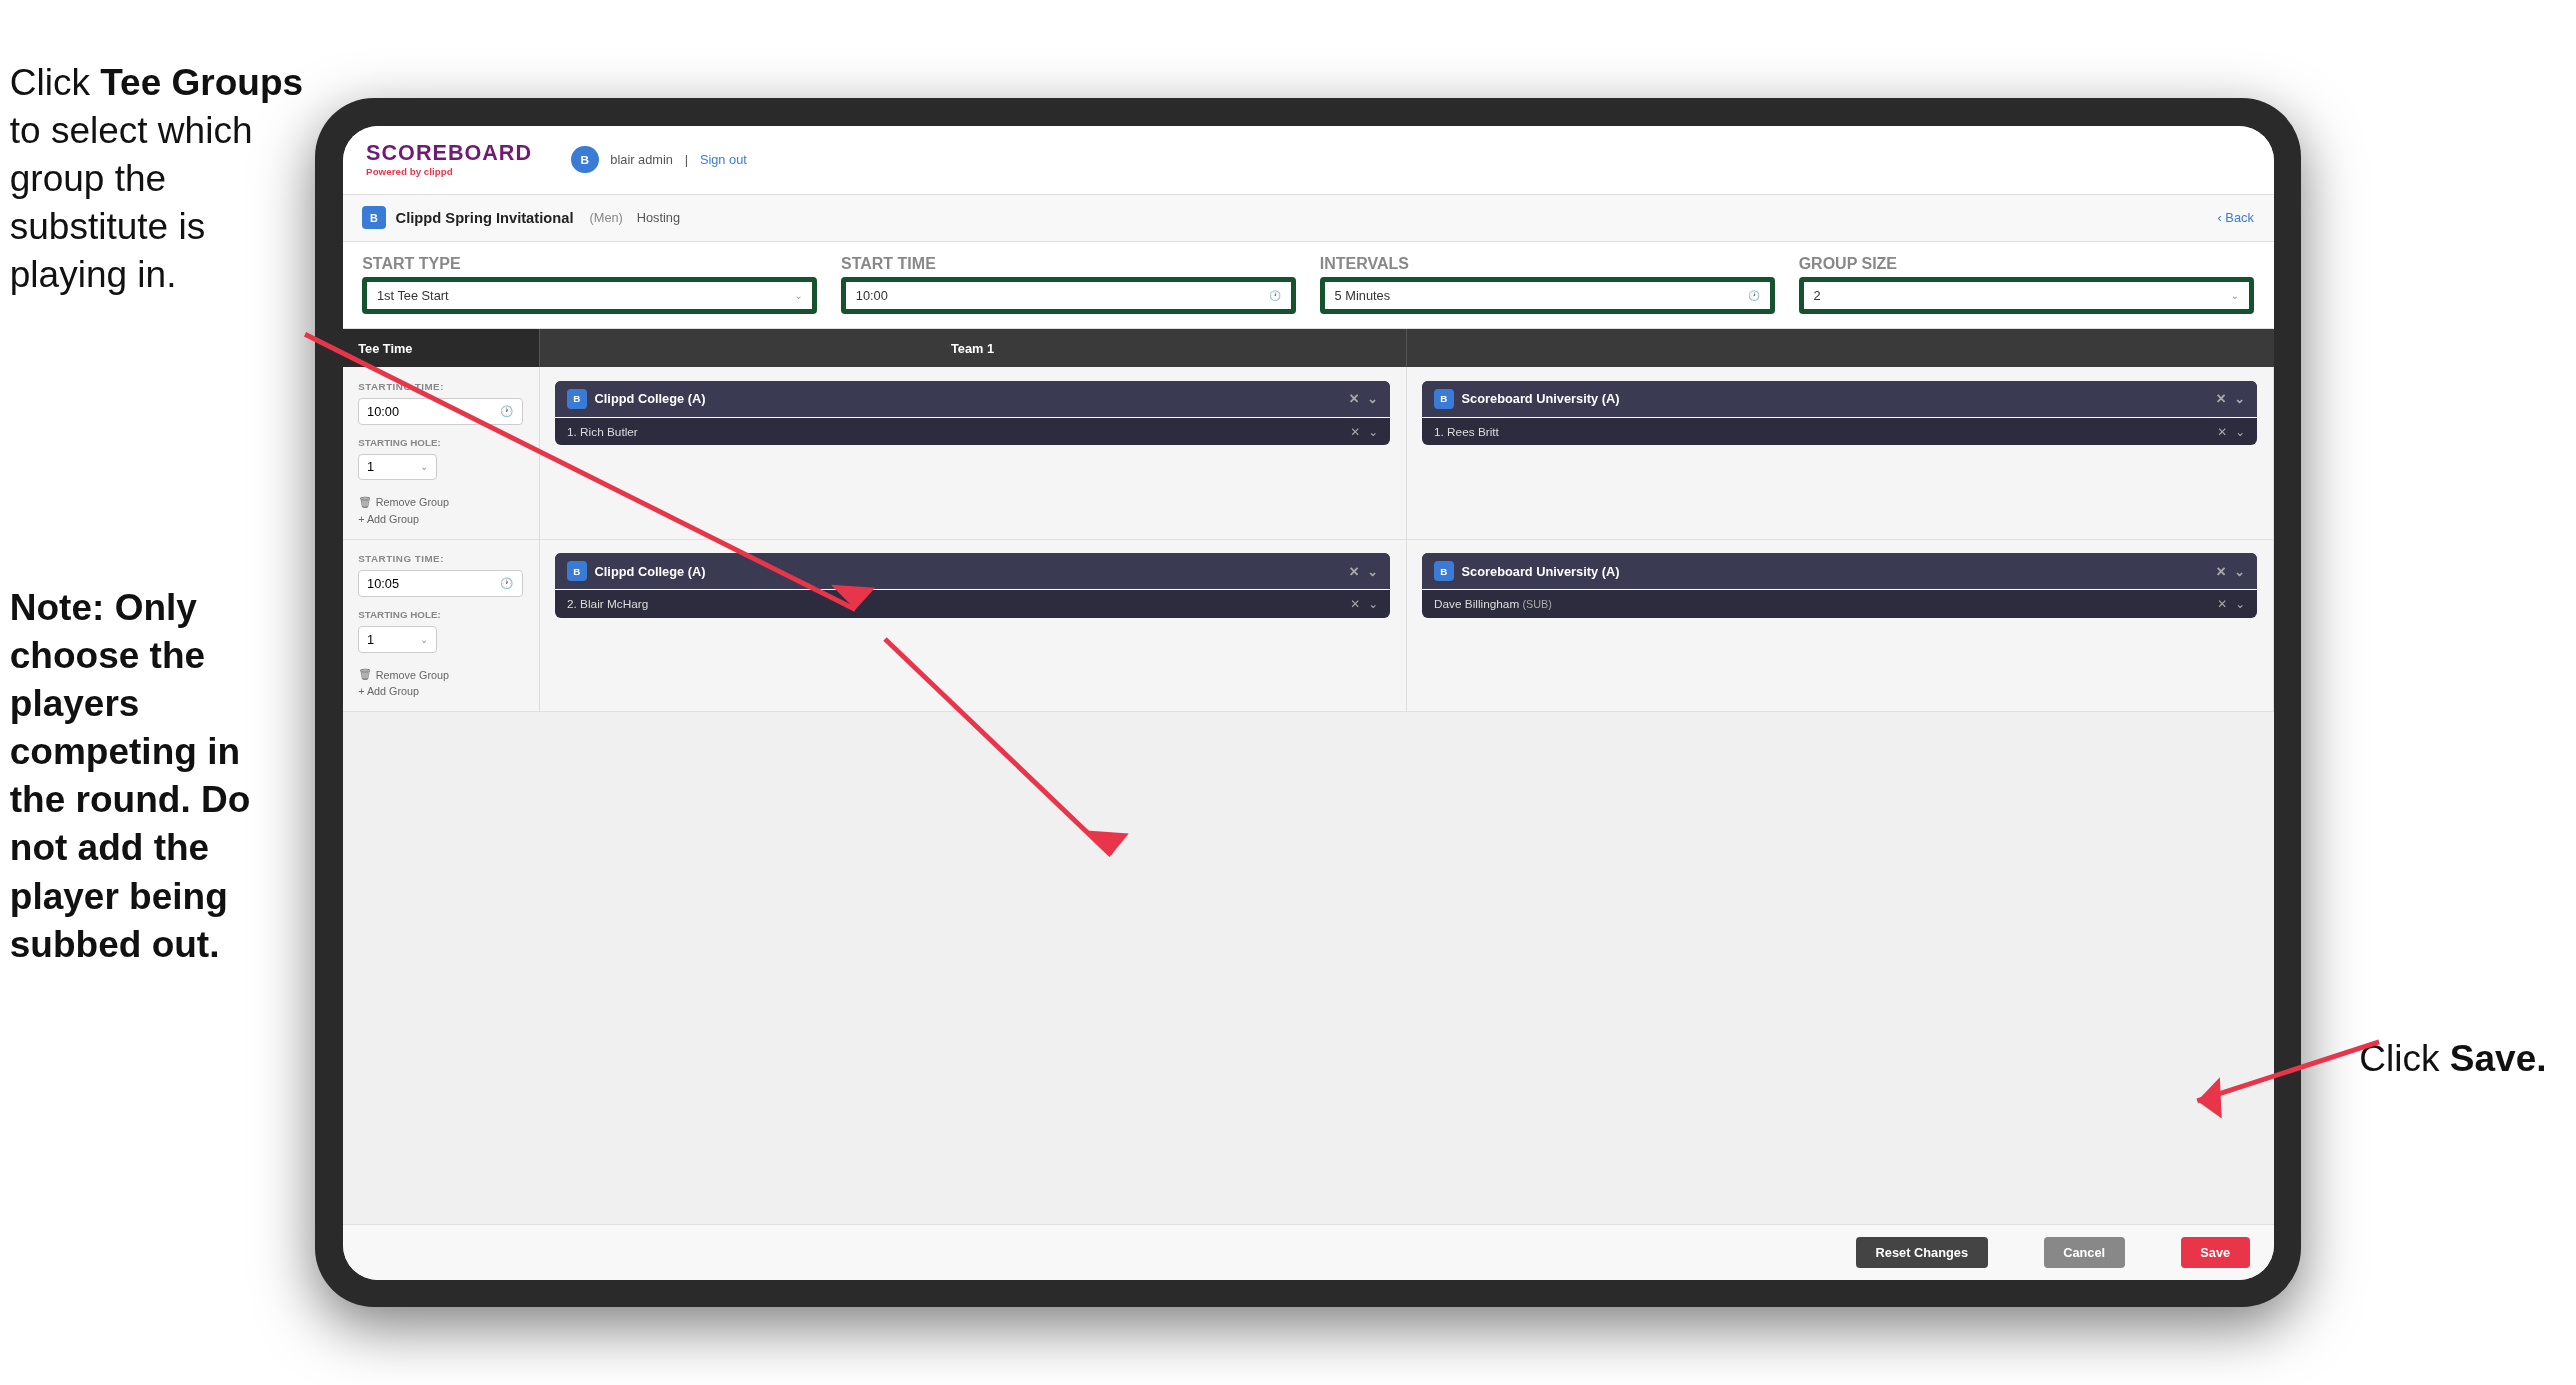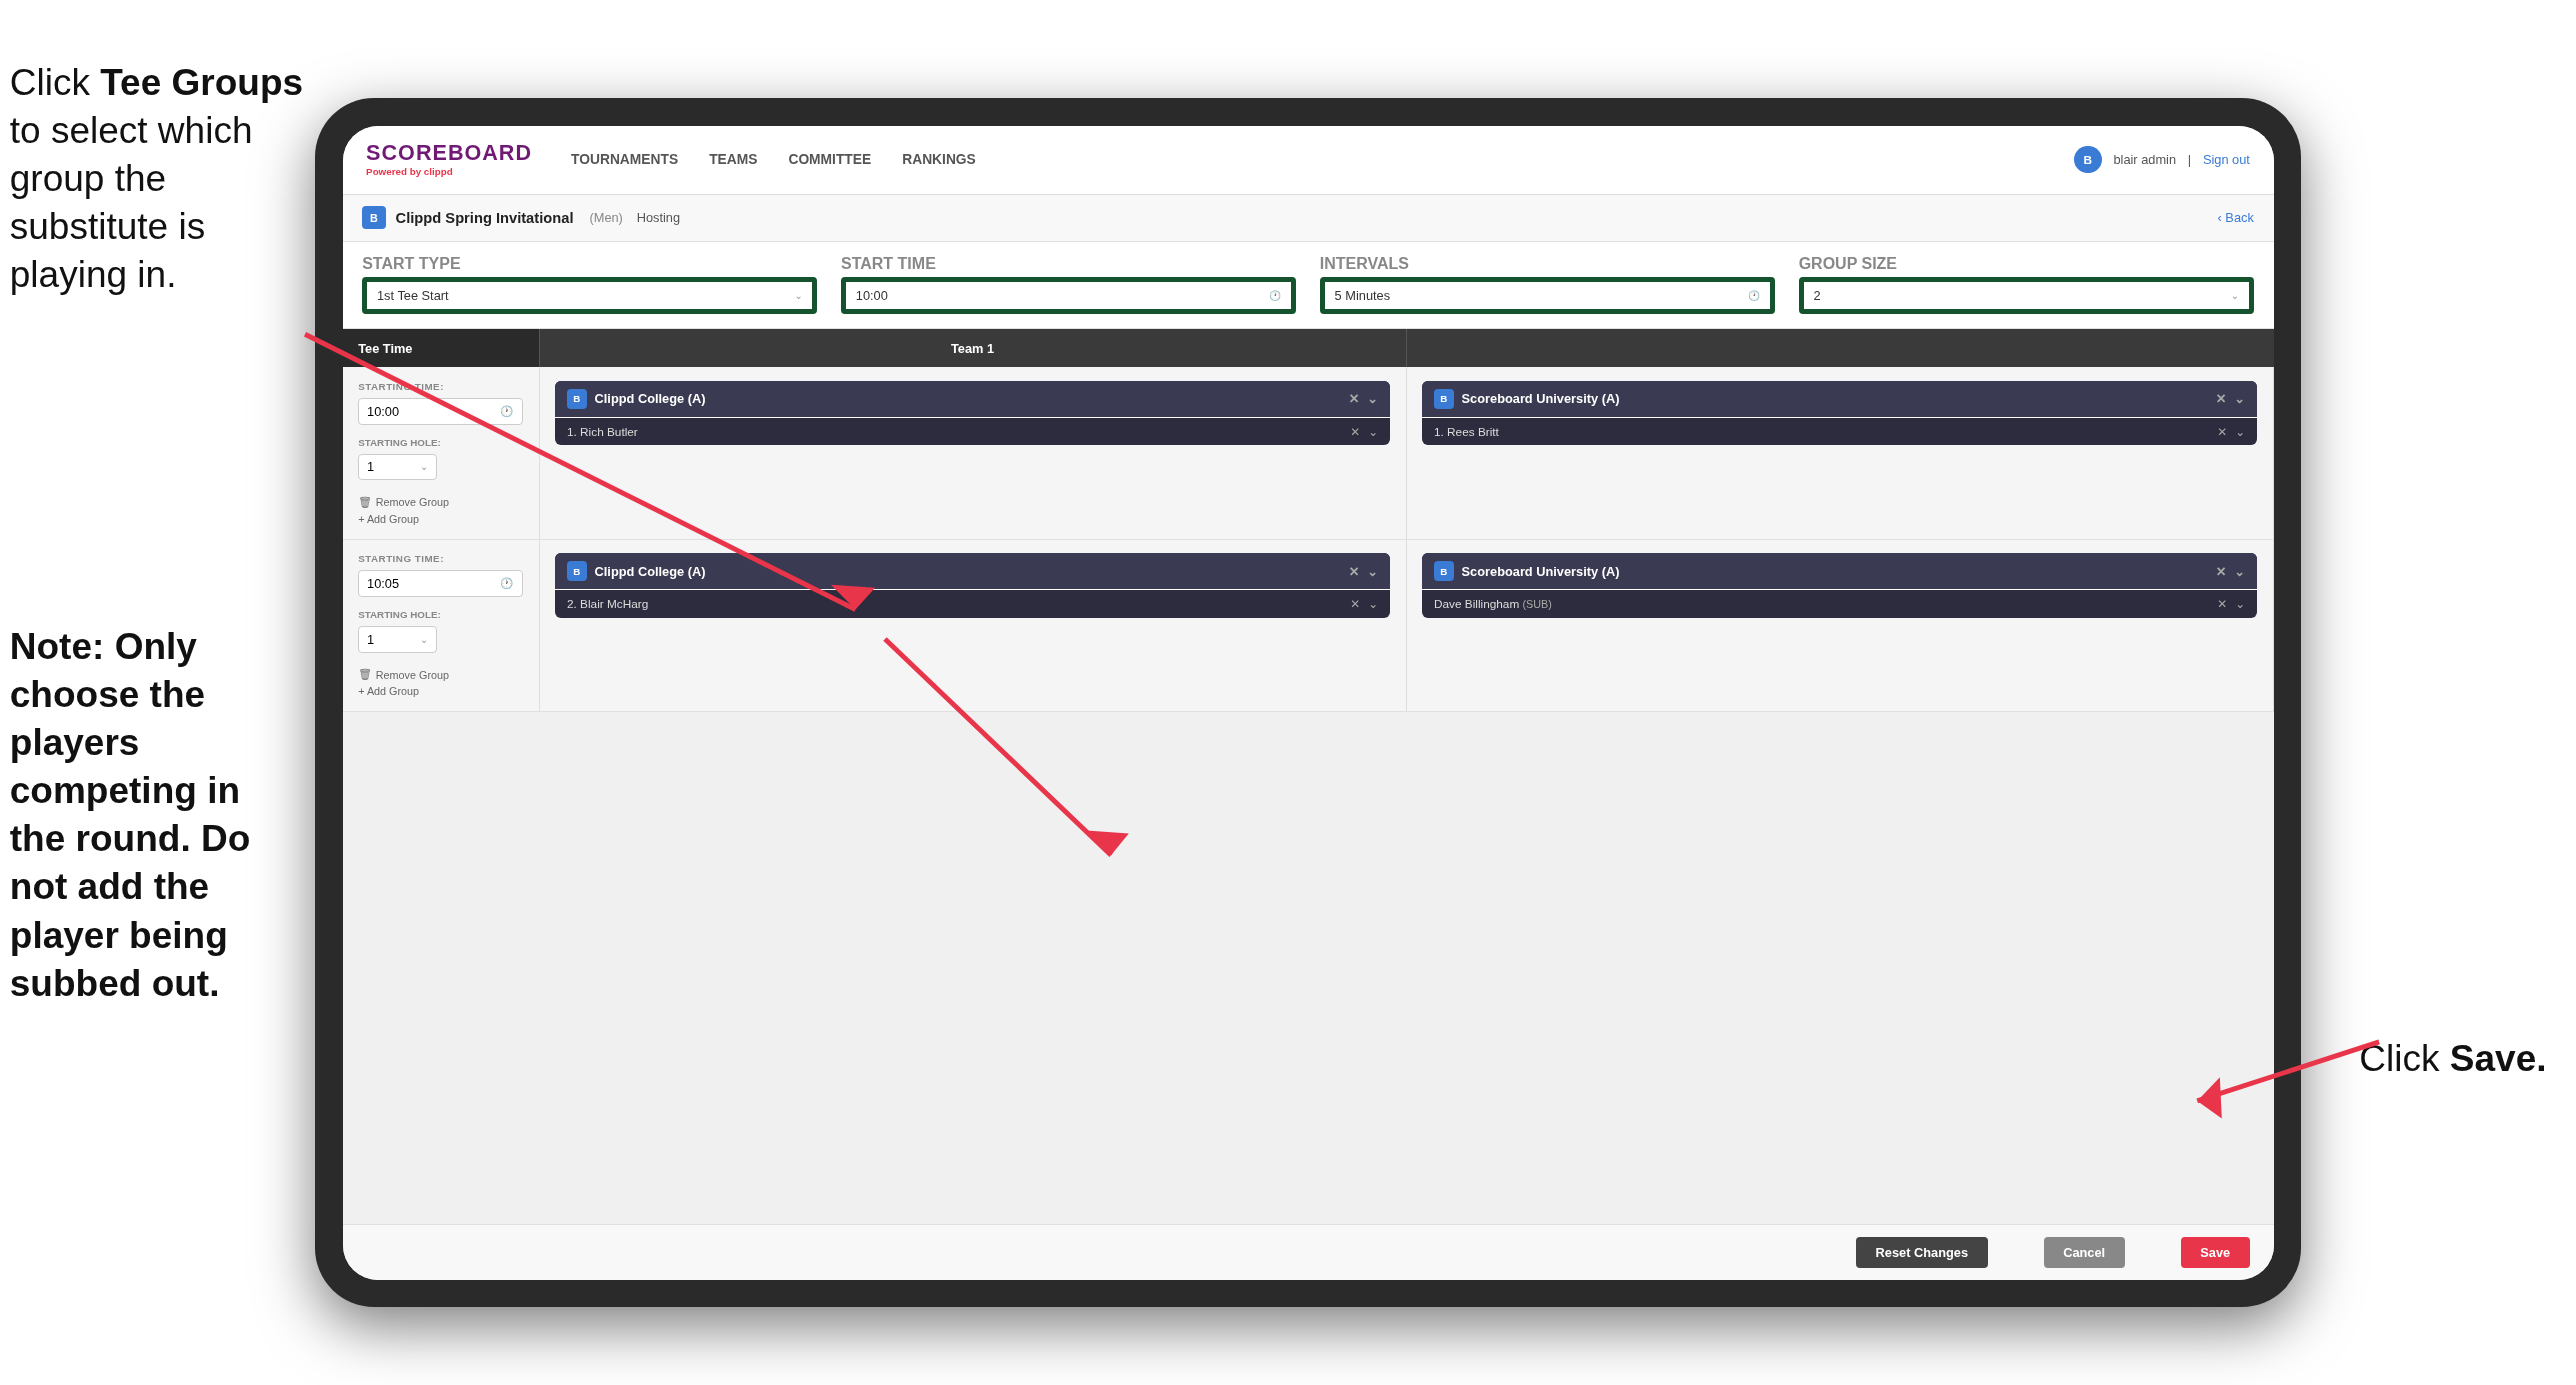--- a/index.html
+++ b/index.html
@@ -21,21 +21,21 @@
       font-size: 37px;
       line-height: 1.3;
       color: #111;
       padding-left: 9.8px;
     }
     .instruction-text .bold { font-weight: 900; }
 
     .note-text {
       position: absolute;
       left: 0;
-      top: 623px;
+      top: 584px;
       width: 305px;
       font-size: 37px;
       line-height: 1.3;
       color: #111;
       padding-left: 9.8px;
     }
     .note-text .bold { font-weight: 900; }
 
     
     .arrow-overlay {
@@ -450,26 +450,20 @@
 
 <div class="tablet">
   <div class="tablet-screen">
 
     <div class="navbar">
       <div class="logo-block">
         <span class="logo-scoreboard">SCOREBOARD</span>
         <span class="logo-powered">
           <span>Powered by </span><span>clippd</span>
         </span>
-      </div>
-      <div class="nav-items">
-        <a class="nav-item">TOURNAMENTS</a>
-        <a class="nav-item">TEAMS</a>
-        <a class="nav-item">COMMITTEE</a>
-        <a class="nav-item">RANKINGS</a>
       </div>
       <div class="nav-right">
         <div class="user-avatar">B</div>
         <span>blair admin</span>
         <span>|</span>
         <a style="cursor:pointer;color:#3a7bd5;text-decoration:none;font-size:12.8px;">Sign out</a>
       </div>
     </div>
 
     <div class="breadcrumb-bar">

